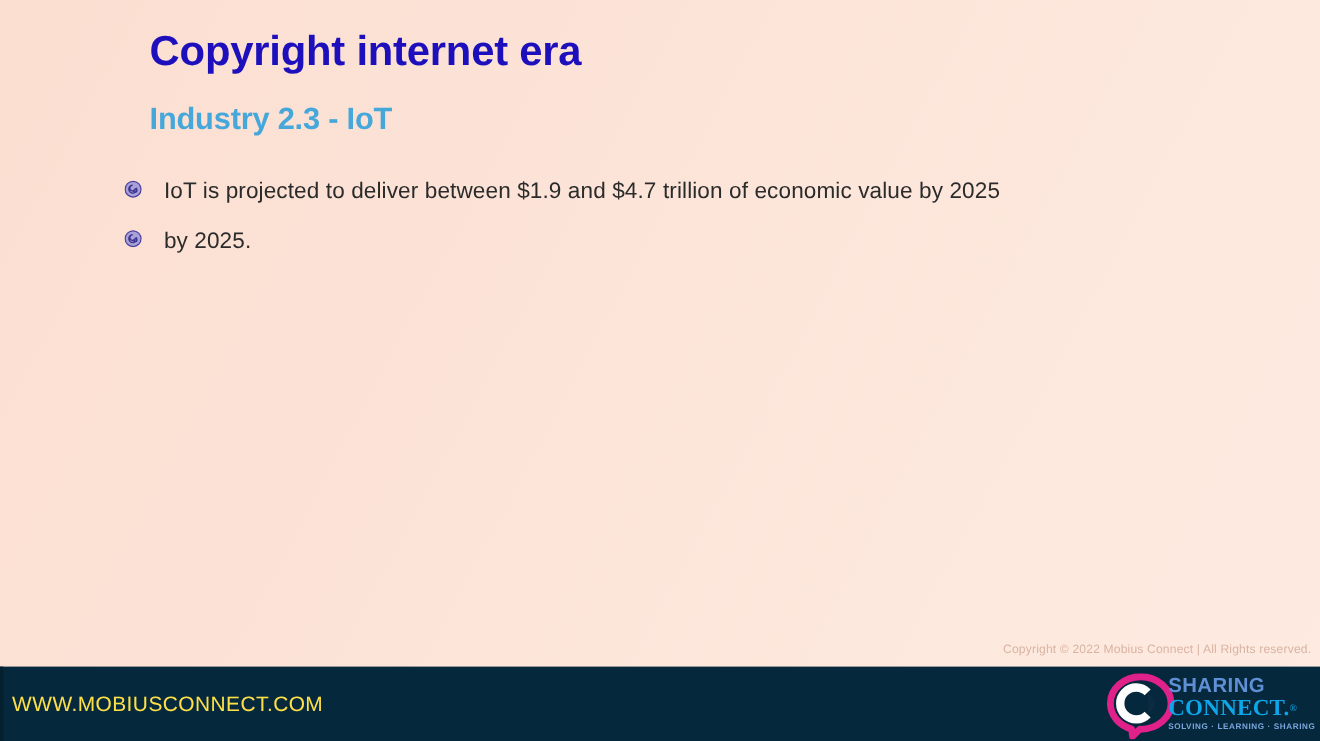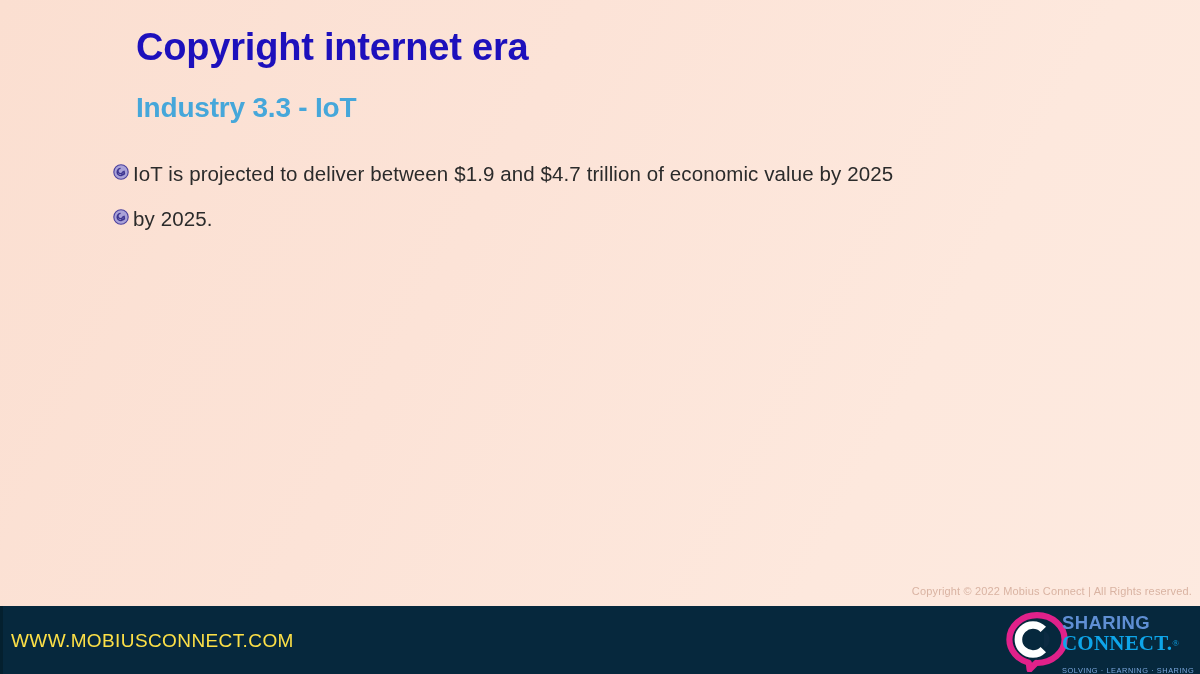--- a/index.html
+++ b/index.html
@@ -53,20 +53,21 @@
     position: absolute;
     left: 113px;
     top: 158px;
     width: 980px;
   }
 
   .bullet-row {
     display: flex;
     align-items: flex-start;
     margin-bottom: 14px;
+    gap: 16px;
   }
 
   .bullet-marker {
     flex: 0 0 auto;
     width: 16px;
     height: 16px;
     margin-top: 6px;
     margin-right: 4px;
   }
   .bullet-marker svg { display: block; }
@@ -150,36 +151,36 @@
     line-height: 22px;
     white-space: nowrap;
     font-family: Liberation Serif, serif;
   }
   .logo-connect .reg {
     font-size: 9px;
     vertical-align: bottom;
     font-weight: normal;
   }
   .logo-tagline {
-    margin-top: 12px;
+    margin-top: 2px;
     font-size: 7.4px;
-    font-weight: normal;
+    font-weight: bold;
     color: #7ba7dd;
     letter-spacing: 0.55px;
     white-space: nowrap;
   }
 </style>
 </head>
 <body>
 
 <div class="slide">
 
   <div class="title">Copyright internet era</div>
 
-  <div class="subtitle">Industry 3.3 - IoT</div>
+  <div class="subtitle">Industry 2.3 - IoT</div>
 
   <div class="body-list">
 
     <div class="bullet-row">
       <span class="bullet-marker">
         <svg width="16" height="16" viewBox="0 0 16 16">
           <circle cx="8" cy="8" r="7.2" fill="#a9a2d8"></circle>
           <circle cx="8" cy="8" r="7.2" fill="none" stroke="#4a3f9e" stroke-width="1.1"></circle>
           <path d="M11.2 7.2 A3.6 3.6 0 1 1 7.6 4.4 A2.6 2.6 0 1 0 10.1 7.6 A1.6 1.6 0 1 1 8.4 9.2" fill="none" stroke="#3c3490" stroke-width="1.25" stroke-linecap="round"></path>
         </svg>

